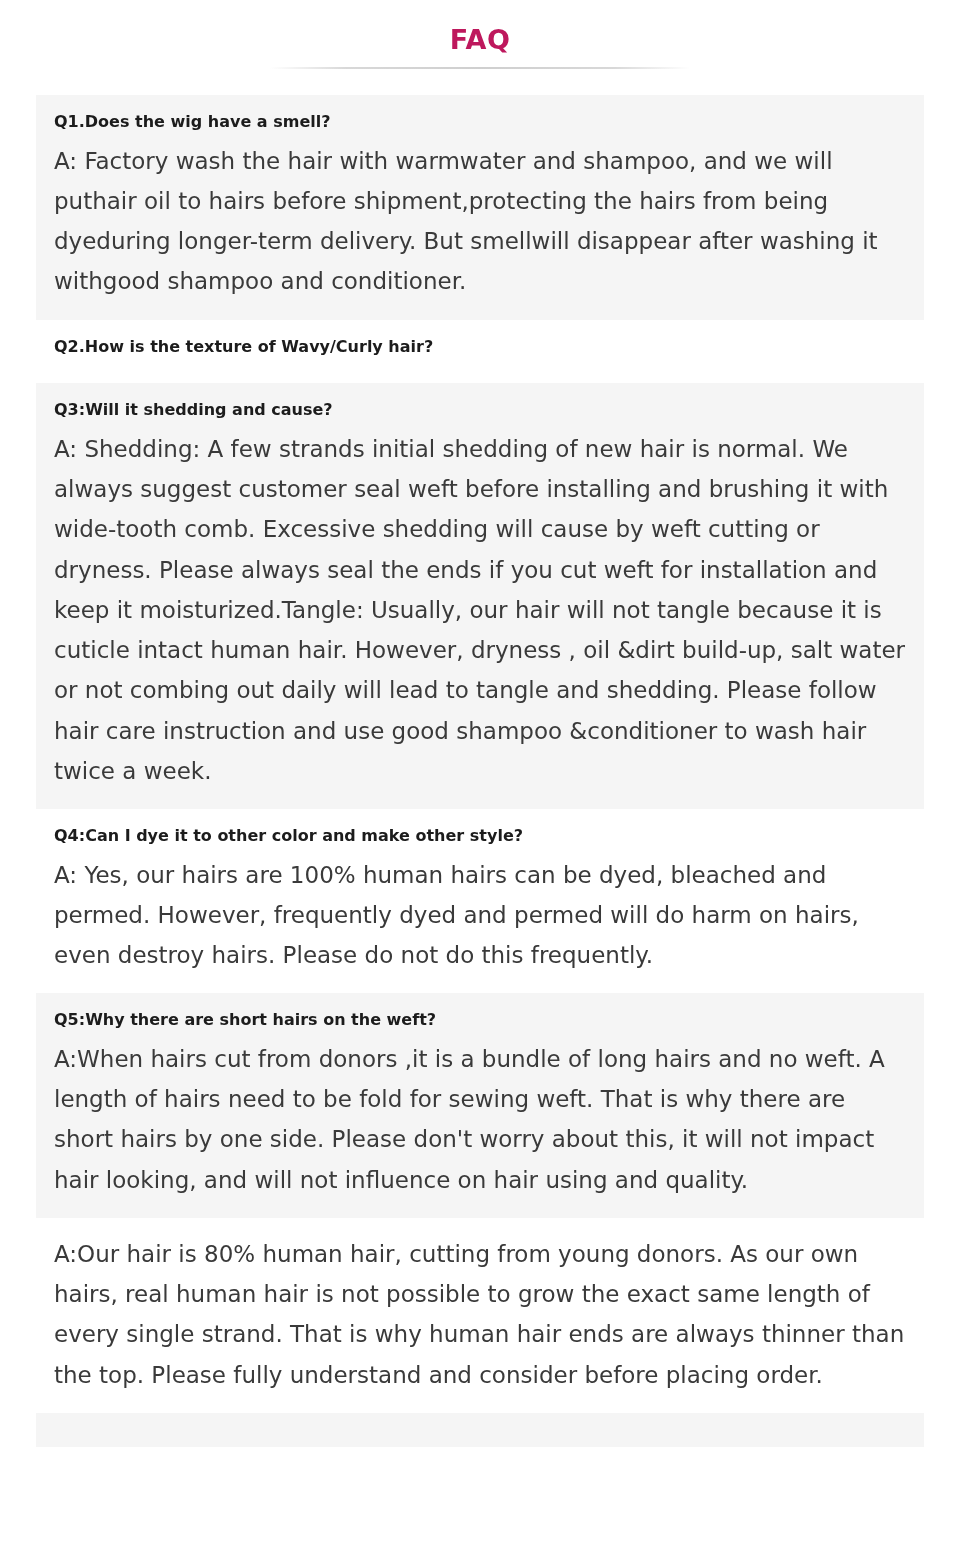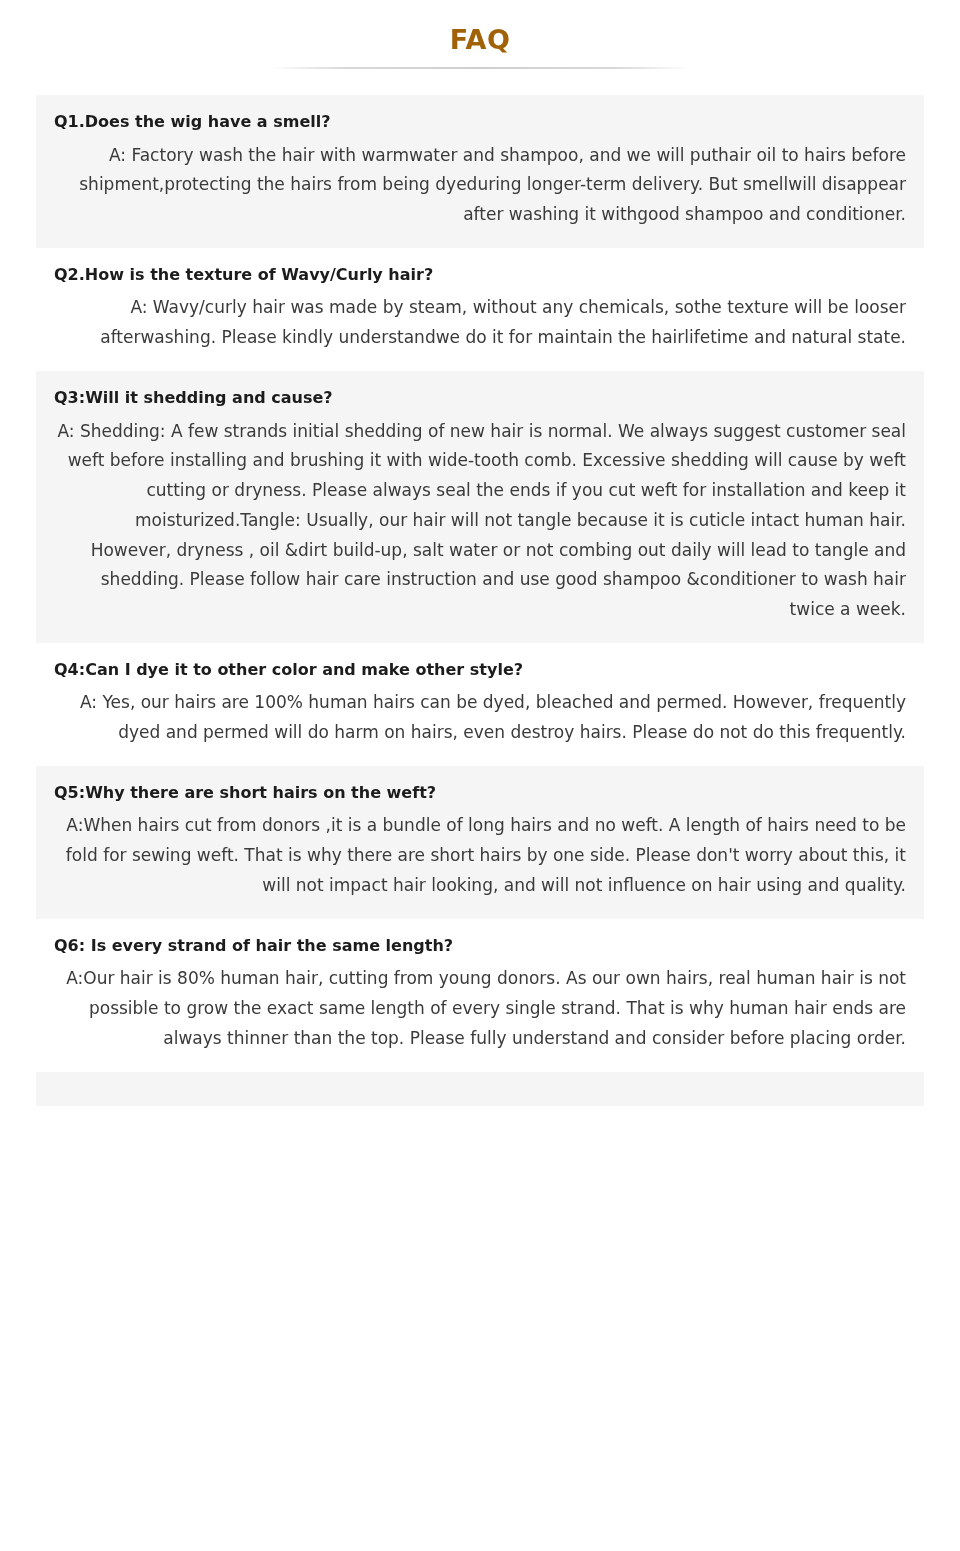--- a/index.html
+++ b/index.html
@@ -16,21 +16,21 @@
   }
   .page {
     width: 960px;
     box-sizing: border-box;
     padding: 0 0 24px 0;
   }
   .faq-title {
     text-align: center;
     font-size: 27px;
     font-weight: bold;
-    color: #a16207;
+    color: #be185d;
     letter-spacing: 0.5px;
     padding: 24px 0 12px 0;
     margin: 0;
   }
   .title-rule {
     width: 420px;
     height: 2px;
     margin: 0 auto 26px auto;
     background: linear-gradient(to right, rgba(220,220,220,0) 0%, #d8d8d8 18%, #cfcfcf 50%, #d8d8d8 82%, rgba(220,220,220,0) 100%);
   }
@@ -49,65 +49,63 @@
     background: #ffffff;
   }
   .faq-q {
     font-size: 16px;
     font-weight: bold;
     color: #1c1c1c;
     line-height: 1.35;
     margin: 0 0 8px 0;
   }
   .faq-a {
-    font-size: 17px;
+    font-size: 23px;
     font-weight: normal;
     color: #3a3a3a;
     line-height: 1.75;
     margin: 0;
-    text-align: right;
+    text-align: left;
   }
 </style>
 </head>
 <body>
 
 <div class="page">
 
   <h1 class="faq-title">FAQ</h1>
   <div class="title-rule"></div>
 
   <div class="faq-list">
 
     <div class="faq-item shaded">
       <p class="faq-q">Q1.Does the wig have a smell?</p>
       <p class="faq-a">A: Factory wash the hair with warmwater and shampoo, and we will puthair oil to hairs before shipment,protecting the hairs from being dyeduring longer-term delivery. But smellwill disappear after washing it withgood shampoo and conditioner.</p>
     </div>
 
     <div class="faq-item plain">
       <p class="faq-q">Q2.How is the texture of Wavy/Curly hair?</p>
-      <p class="faq-a">A: Wavy/curly hair was made by steam, without any chemicals, sothe texture will be looser afterwashing. Please kindly understandwe do it for maintain the hairlifetime and natural state.</p>
     </div>
 
     <div class="faq-item shaded">
       <p class="faq-q">Q3:Will it shedding and cause?</p>
       <p class="faq-a">A: Shedding: A few strands initial shedding of new hair is normal. We always suggest customer seal weft before installing and brushing it with wide-tooth comb. Excessive shedding will cause by weft cutting or dryness. Please always seal the ends if you cut weft for installation and keep it moisturized.Tangle: Usually, our hair will not tangle because it is cuticle intact human hair. However, dryness , oil &amp;dirt build-up, salt water or not combing out daily will lead to tangle and shedding. Please follow hair care instruction and use good shampoo &amp;conditioner to wash hair twice a week.</p>
     </div>
 
     <div class="faq-item plain">
       <p class="faq-q">Q4:Can I dye it to other color and make other style?</p>
       <p class="faq-a">A: Yes, our hairs are 100% human hairs can be dyed, bleached and permed. However, frequently dyed and permed will do harm on hairs, even destroy hairs. Please do not do this frequently.</p>
     </div>
 
     <div class="faq-item shaded">
       <p class="faq-q">Q5:Why there are short hairs on the weft?</p>
       <p class="faq-a">A:When hairs cut from donors ,it is a bundle of long hairs and no weft. A length of hairs need to be fold for sewing weft. That is why there are short hairs by one side. Please don't worry about this, it will not impact hair looking, and will not influence on hair using and quality.</p>
     </div>
 
     <div class="faq-item plain">
-      <p class="faq-q">Q6: Is every strand of hair the same length?</p>
       <p class="faq-a">A:Our hair is 80% human hair, cutting from young donors. As our own hairs, real human hair is not possible to grow the exact same length of every single strand. That is why human hair ends are always thinner than the top. Please fully understand and consider before placing order.</p>
     </div>
 
     <div class="faq-item shaded">
     </div>
 
   </div>
 </div>
 
 </body></html>

